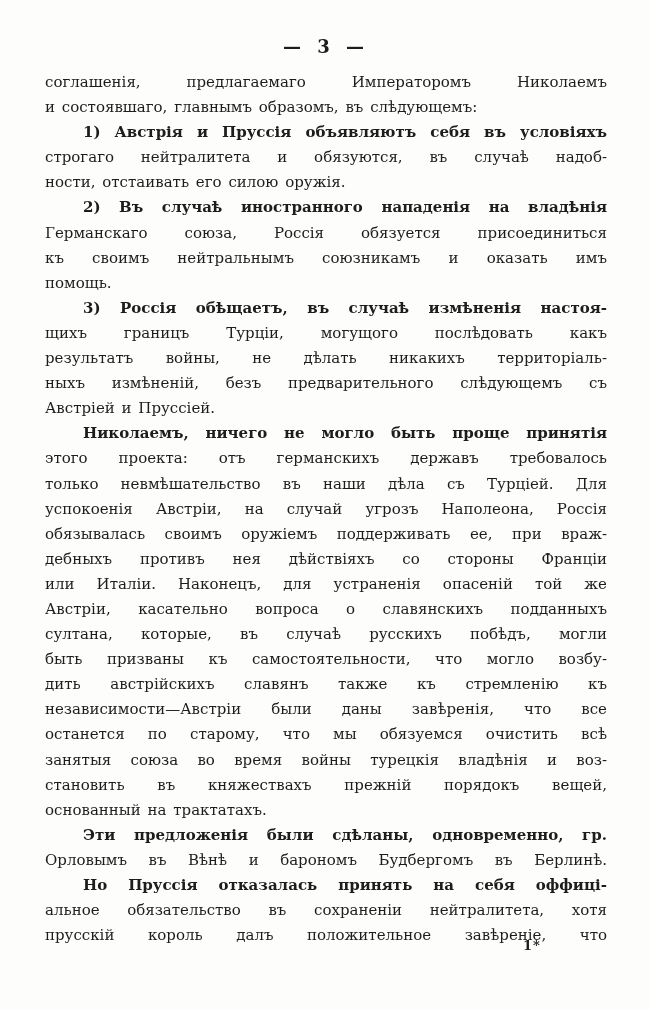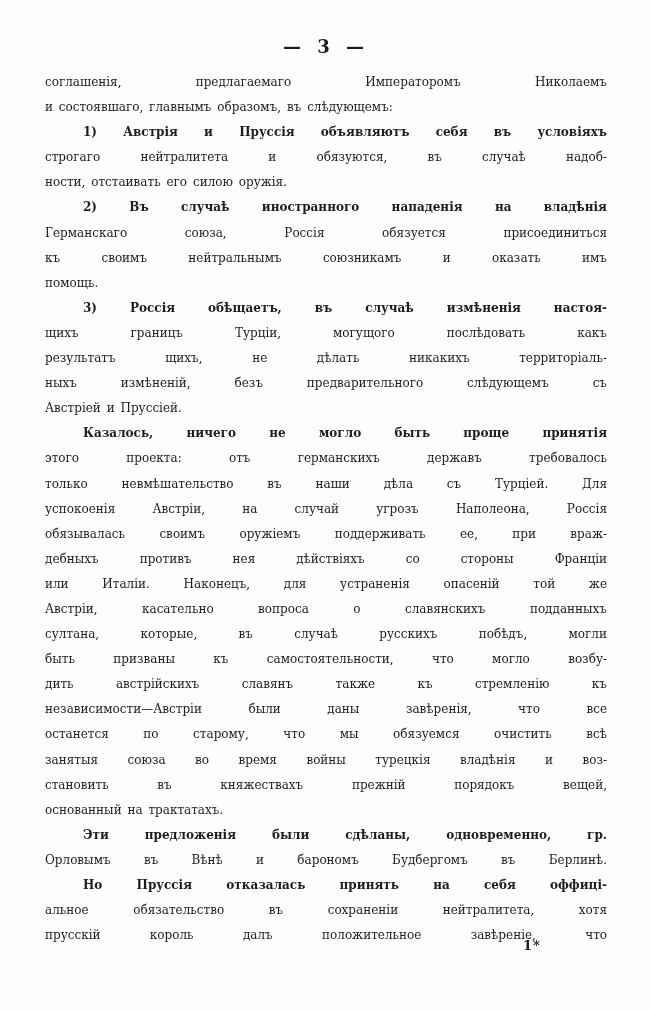--- a/index.html
+++ b/index.html
@@ -30,21 +30,21 @@
     font-size: 18px;
     line-height: 22px;
     letter-spacing: 5px;
     margin-bottom: 12px;
     font-weight: bold;
   }
   .page-text {
     width: 562px;
   }
   .text-line {
-    font-size: 12px;
+    font-size: 15px;
     line-height: 25.1px;
     height: 25.1px;
     white-space: normal;
     word-spacing: 2px;
     text-align: left;
   }
   .text-line.justify {
     text-align: justify;
     text-align-last: justify;
   }
@@ -73,24 +73,24 @@
       <div class="text-line">и состоявшаго, главнымъ образомъ, въ слѣдующемъ:</div>
       <div class="text-line indent justify">1) Австрія и Пруссія объявляютъ себя въ условіяхъ</div>
       <div class="text-line justify">строгаго нейтралитета и обязуются, въ случаѣ надоб-</div>
       <div class="text-line">ности, отстаивать его силою оружія.</div>
       <div class="text-line indent justify">2) Въ случаѣ иностранного нападенія на владѣнія</div>
       <div class="text-line justify">Германскаго союза, Россія обязуется присоединиться</div>
       <div class="text-line justify">къ своимъ нейтральнымъ союзникамъ и оказать имъ</div>
       <div class="text-line">помощь.</div>
       <div class="text-line indent justify">3) Россія обѣщаетъ, въ случаѣ измѣненія настоя-</div>
       <div class="text-line justify">щихъ границъ Турціи, могущого послѣдовать какъ</div>
-      <div class="text-line justify">результатъ щихъ, не дѣлать никакихъ территоріаль-</div>
+      <div class="text-line justify">результатъ войны, не дѣлать никакихъ территоріаль-</div>
       <div class="text-line justify">ныхъ измѣненій, безъ предварительного слѣдующемъ съ</div>
       <div class="text-line">Австріей и Пруссіей.</div>
-      <div class="text-line indent justify">Казалось, ничего не могло быть проще принятія</div>
+      <div class="text-line indent justify">Николаемъ, ничего не могло быть проще принятія</div>
       <div class="text-line justify">этого проекта: отъ германскихъ державъ требовалось</div>
       <div class="text-line justify">только невмѣшательство въ наши дѣла съ Турціей. Для</div>
       <div class="text-line justify">успокоенія Австріи, на случай угрозъ Наполеона, Россія</div>
       <div class="text-line justify">обязывалась своимъ оружіемъ поддерживать ее, при враж-</div>
       <div class="text-line justify">дебныхъ противъ нея дѣйствіяхъ со стороны Франціи</div>
       <div class="text-line justify">или Италіи. Наконецъ, для устраненія опасеній той же</div>
       <div class="text-line justify">Австріи, касательно вопроса о славянскихъ подданныхъ</div>
       <div class="text-line justify">султана, которые, въ случаѣ русскихъ побѣдъ, могли</div>
       <div class="text-line justify">быть призваны къ самостоятельности, что могло возбу-</div>
       <div class="text-line justify">дить австрійскихъ славянъ также къ стремленію къ</div>

